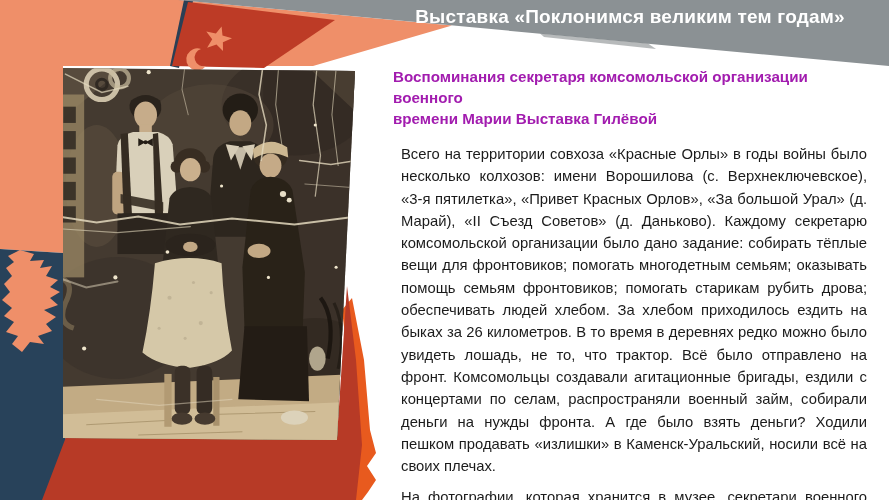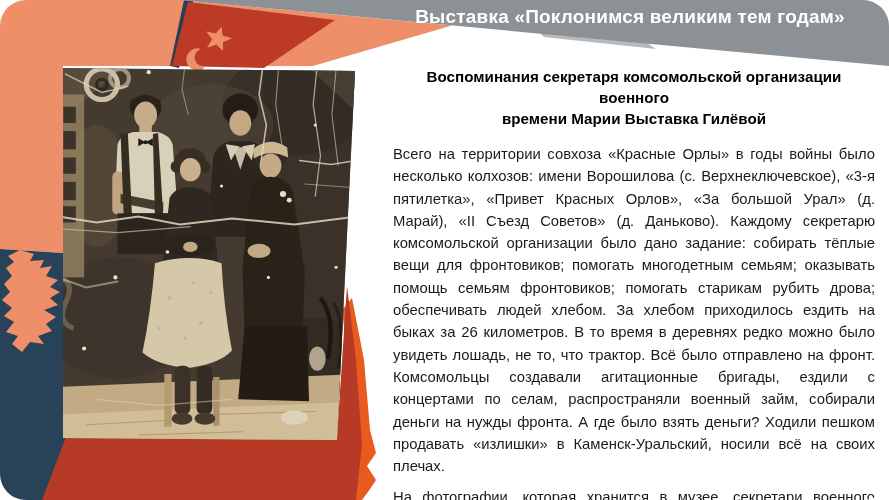--- a/index.html
+++ b/index.html
@@ -1,39 +1,38 @@
 <!DOCTYPE html>
 <html lang="ru"><head>
 <meta charset="utf-8">
 <style>
   html,body{margin:0;padding:0;background:#ffffff;}
   #stage{
     position:relative;width:889px;height:500px;overflow:hidden;background:#ffffff;
     font-family:"Liberation Sans","DejaVu Sans",sans-serif;
-    border-radius:26px;
   }
   #bg-decor{position:absolute;left:0;top:0;width:889px;height:500px;}
   #banner-title{
     position:absolute;left:390px;top:4px;width:480px;height:26px;
     display:flex;align-items:center;justify-content:center;
     color:#ffffff;font-size:19px;font-weight:700;letter-spacing:.2px;
     white-space:nowrap;z-index:4;
   }
   #photo{
     position:absolute;left:55px;top:64px;width:304px;height:378px;z-index:3;
     clip-path:polygon(8px 4px,300px 7px,282px 376px,8px 374px);
   }
   #article{
     position:absolute;left:393px;top:66px;width:482px;z-index:4;color:#1b1b1b;
   }
   .article-heading{
-    font-weight:700;font-size:15.2px;line-height:21px;text-align:center;color:#000000;
+    font-weight:700;font-size:15.2px;line-height:21px;color:#a21caf;
   }
   .article-body p{
-    margin:0;font-size:14.8px;line-height:22.3px;text-align:justify;
+    margin:8px;font-size:14.8px;line-height:22.3px;text-align:justify;
   }
   .article-body p.first{margin-top:14px;}
   .article-body p.second{margin-top:9px;}
 </style>
 </head>
 <body>
 
 <div id="stage">
 
   <svg id="bg-decor" viewBox="0 0 889 500" preserveAspectRatio="none" aria-hidden="true">

